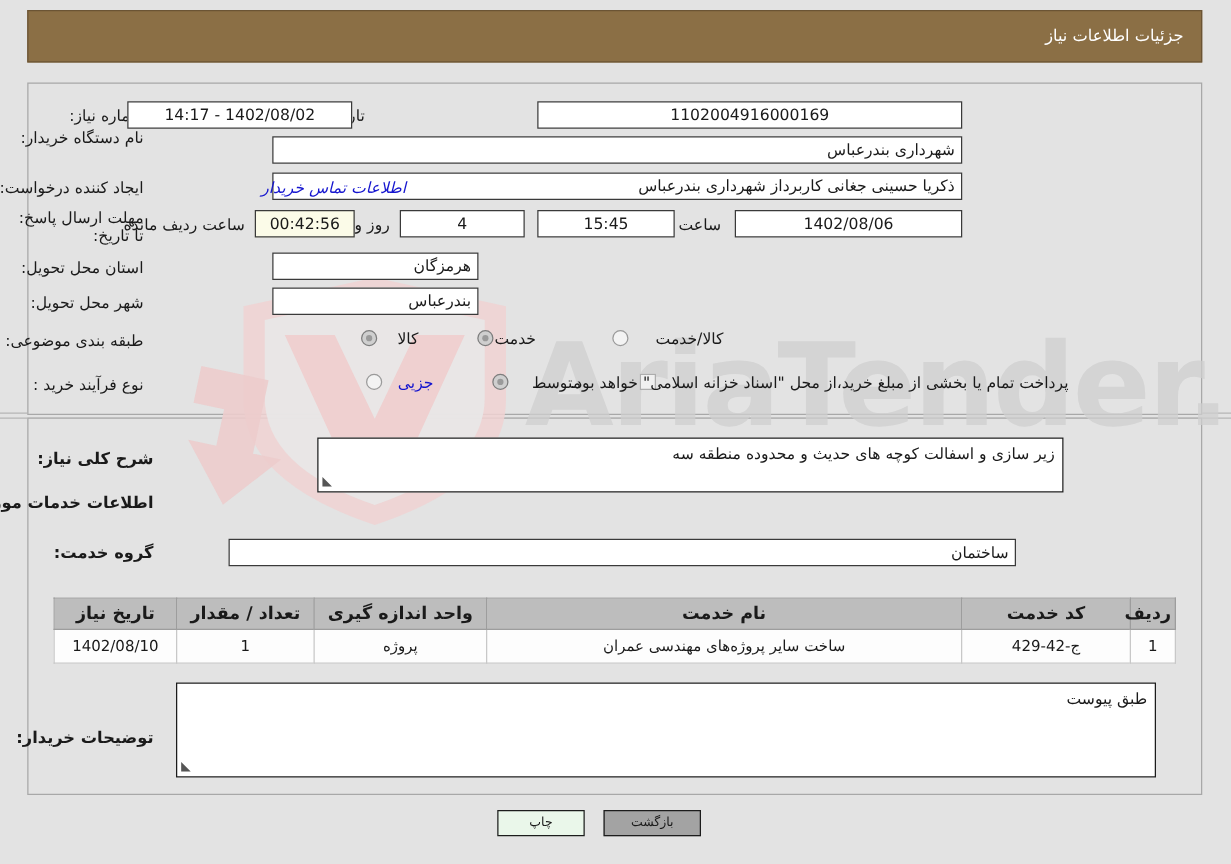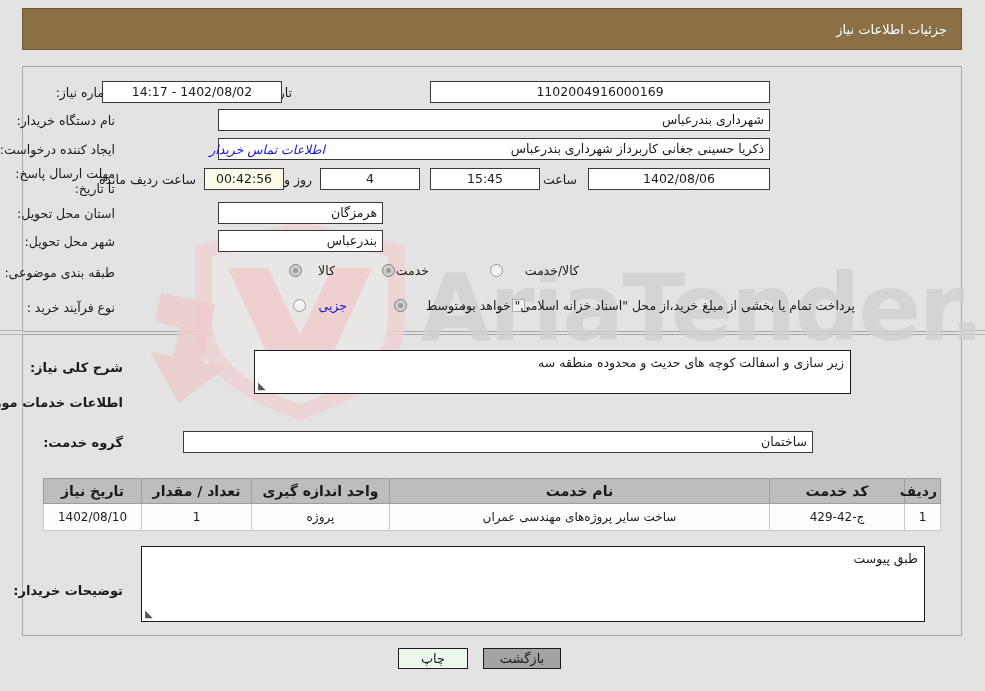--- a/index.html
+++ b/index.html
@@ -155,21 +155,21 @@
     color: #1a1a1a;
     font-size: 12px;
     padding: 0 3px;
   }
 
   
   .btn {
     position: absolute;
     border: 1px solid #1c1c1c;
     box-sizing: border-box;
-    font-size: 13px;
+    font-size: 10px;
     display: flex;
     align-items: center;
     justify-content: center;
     cursor: pointer;
     color: #1a1a1a;
     height: 21px;
   }
   .btn.print  { background: #eaf7ea; }
   .btn.back   { background: #a3a3a3; }
 
@@ -203,21 +203,21 @@
 </div>
 
 <div class="panel" id="panel-top"></div>
 
 <div class="lbl" style="right:870px; top:85px; z-index:6;">شماره نیاز:</div>
 <div class="box ctr" style="right:215px; top:81px; width:340px; height:22px; z-index:6;">1102004916000169</div>
 
 <div class="lbl" style="right:693px; top:85px; z-index:6;">تاریخ و ساعت اعلان عمومی:</div>
 <div class="box ctr" style="right:703px; top:81px; width:180px; height:22px; z-index:6;">1402/08/02 - 14:17</div>
 
-<div class="lbl" style="right:870px; top:113px; z-index:6;">نام دستگاه خریدار:</div>
+<div class="lbl" style="right:870px; top:102px; z-index:6;">نام دستگاه خریدار:</div>
 <div class="box rt" style="right:215px; top:109px; width:552px; height:22px; z-index:6;">شهرداری بندرعباس</div>
 
 <div class="lbl" style="right:870px; top:142px; z-index:6;">ایجاد کننده درخواست:</div>
 <div class="box rt" style="right:215px; top:138px; width:552px; height:22px; z-index:6;">ذکریا حسینی جغانی کاربرداز شهرداری بندرعباس</div>
 <div class="lbl blue" style="right:660px; top:142px; z-index:6;font-style:italic;">اطلاعات تماس خریدار</div>
 
 <div class="lbl" style="right:870px; top:166px; width:108px; white-space:normal; line-height:15px; z-index:6;">مهلت ارسال پاسخ: تا تاریخ:</div>
 <div class="box ctr" style="right:215px; top:168px; width:182px; height:22px; z-index:6;">1402/08/06</div>
 <div class="lbl" style="right:408px; top:172px; z-index:6;">ساعت</div>
 <div class="box ctr" style="right:445px; top:168px; width:110px; height:22px; z-index:6;">15:45</div>

